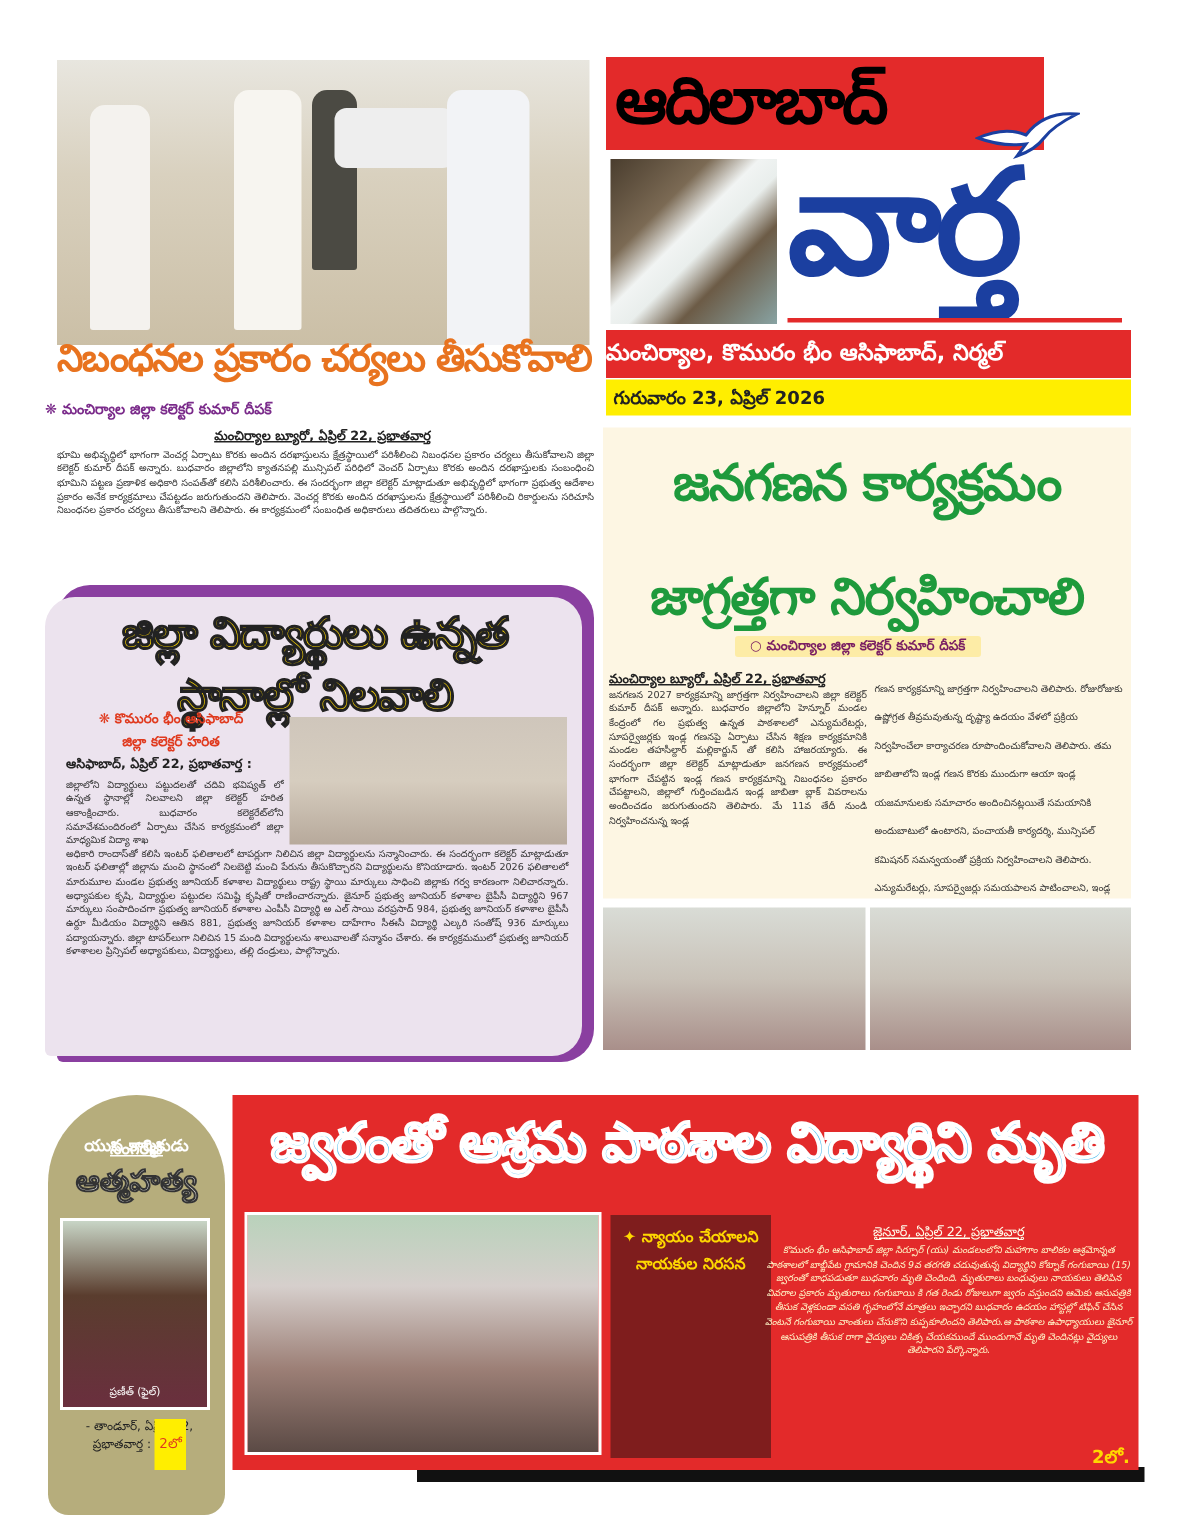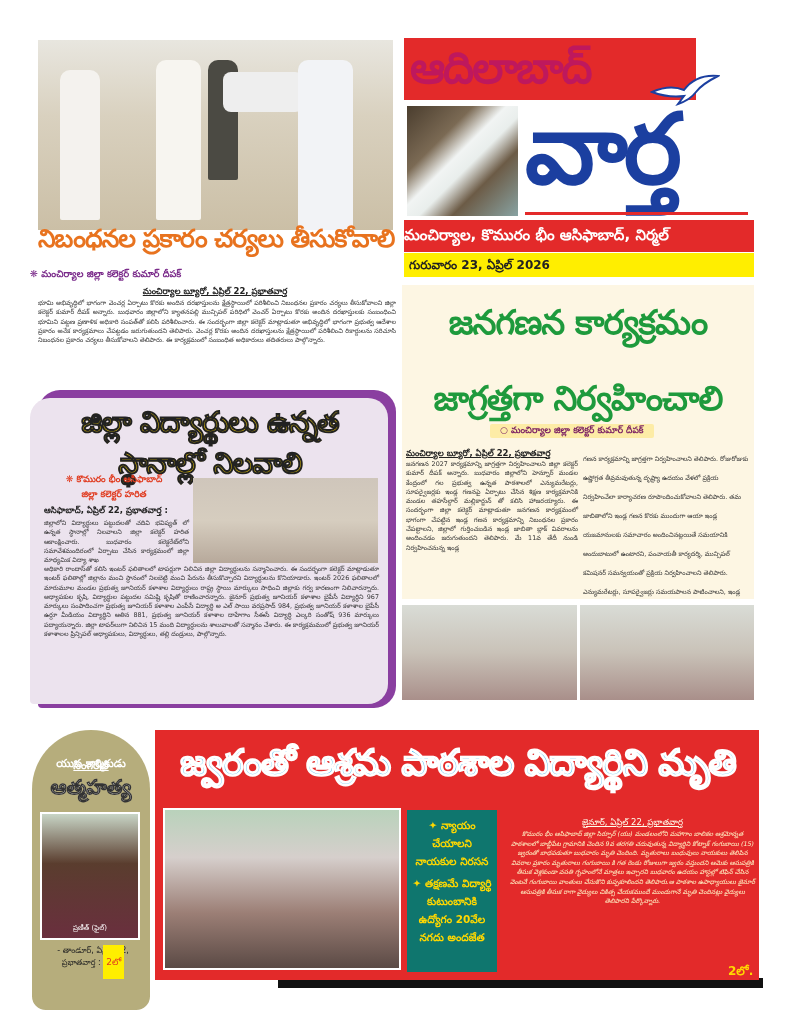--- a/index.html
+++ b/index.html
@@ -9,21 +9,21 @@
   
   .photo { background: linear-gradient(180deg, #e8e6df 0%, #d9d1bf 40%, #cbbfa6 100%); overflow: hidden; }
   .photo .fig { position: absolute; border-radius: 10px 10px 2px 2px; }
   .story1-headline { left: 38px; top: 224px; width: 355px; height: 40px; font-family: "DejaVu Sans", sans-serif; font-weight: bold; font-size: 25px; color: #e8731f; text-align: center; white-space: nowrap; letter-spacing: -1px; }
   .story1-sub { left: 30px; top: 268px; width: 370px; text-align: left; font-size: 9.5px; color: #7a2a8a; font-weight: bold; }
   .dateline { font-size: 8.5px; font-weight: bold; text-decoration: underline; text-align: center; }
   .body-text { font-size: 6.4px; line-height: 9.3px; text-align: justify; color: #333; }
 
   
   .mast-red { left: 404px; top: 38px; width: 292px; height: 62px; background: #e32a2a; }
-  .mast-title { left: 410px; top: 42px; font-size: 44px; font-weight: bold; color: #be185d; letter-spacing: -2px; }
+  .mast-title { left: 410px; top: 42px; font-size: 44px; font-weight: bold; color: #000000; letter-spacing: -2px; }
   .waterfall { left: 407px; top: 106px; width: 111px; height: 110px; background: linear-gradient(135deg, #4a3d2e 0%, #7b6a54 30%, #f1f4f3 45%, #e9eeec 55%, #6c5b46 70%, #88a3a3 100%); }
   .vaartha { left: 525px; top: 100px; font-size: 98px; font-weight: bold; color: #1b3fa0; line-height: 1; letter-spacing: -4px; }
   .mast-rule { left: 525px; top: 212px; width: 223px; height: 3px; background: #e32a2a; }
   .mast-districts { left: 404px; top: 220px; width: 350px; height: 32px; background: #e32a2a; color: #fff; font-size: 15px; font-weight: bold; padding: 6px 0; white-space: nowrap; }
   .mast-date { left: 404px; top: 253px; width: 350px; height: 24px; background: #ffee00; color: #222; font-size: 12px; font-weight: bold; padding: 5px 5px; }
 
   
   .census-box { left: 402px; top: 285px; width: 352px; height: 314px; background: #fdf6e3; }
   .census-h1 { left: 402px; top: 298px; width: 352px; text-align: center; font-size: 34px; font-weight: bold; color: #1e9a3c; letter-spacing: -1px; line-height: 48px; }
   .census-sub { left: 490px; top: 424px; height: 14px; padding: 1px 10px; background: #fdeca6; font-size: 9px; color: #7a1f63; font-weight: bold; border-radius: 2px; }
@@ -51,21 +51,21 @@
   .suicide-photo { left: 40px; top: 812px; width: 100px; height: 128px; background: linear-gradient(180deg, #c8d5c6 0%, #5a3d2e 40%, #6a2f3e 100%); border: 2px solid #fff; }
   .suicide-caption { left: 40px; top: 924px; width: 100px; text-align: center; color: #fff; font-size: 7px; }
   .suicide-dateline { left: 40px; top: 946px; width: 106px; text-align: center; font-size: 8px; }
   .cont-badge { background: #ffee00; color: #e03a1e; font-weight: normal; padding: 12px 3px; font-size: 9px; }
 
   
   .red-box { left: 155px; top: 730px; width: 604px; height: 250px; background: #e32a2a; }
   .red-shadow { left: 278px; top: 978px; width: 485px; height: 10px; background: #111; }
   .red-h1 { left: 158px; top: 742px; width: 600px; text-align: center; font-size: 36px; font-weight: bold; color: #35b2ea; -webkit-text-stroke: 1.5px #fff; letter-spacing: -1px; }
   .red-photo { left: 163px; top: 808px; width: 238px; height: 162px; background: linear-gradient(180deg, #b9d2bb 0%, #d6cfcc 30%, #9c7f76 65%, #5b4a45 100%); border: 2px solid #fff; }
-  .purple-list { left: 407px; top: 810px; width: 90px; height: 162px; background: #0f766e; padding: 6px 3px; text-align: center; color: #ffd800; font-size: 10.5px; font-weight: bold; line-height: 18px; }
+  .purple-list { left: 407px; top: 810px; width: 107px; height: 162px; background: #7f1d1d; padding: 6px 3px; text-align: center; color: #ffd800; font-size: 10.5px; font-weight: bold; line-height: 18px; }
   .red-dateline { left: 510px; top: 817px; width: 245px; text-align: center; color: #ffe; font-size: 8.5px; text-decoration: underline; }
   .red-text { left: 510px; top: 829px; width: 245px; text-align: center; color: #fff7c8; font-size: 6.3px; line-height: 9.6px; font-style: italic; }
   .red-cont { left: 728px; top: 964px; color: #ffd800; font-weight: bold; font-size: 12px; }
 </style>
 </head>
 <body>
 
 <div class="abs photo" style="left:38px;top:40px;width:355px;height:190px;">
   <div class="fig" style="left:22px;top:30px;width:40px;height:150px;background:#f4f2ee;"></div>
   <div class="fig" style="left:118px;top:20px;width:45px;height:160px;background:#f7f5f0;"></div>
@@ -130,17 +130,16 @@
   <span>- తాండూర్, ఏప్రిల్ 22, ప్రభాతవార్త :</span>
   <span class="cont-badge">2లో</span>
 </div>
 
 <div class="abs red-shadow"></div>
 <div class="abs red-box"></div>
 <div class="abs red-h1">జ్వరంతో ఆశ్రమ పాఠశాల విద్యార్థిని మృతి</div>
 <div class="abs red-photo"></div>
 <div class="abs purple-list">
   <div style="margin-bottom:4px;">✦ న్యాయం చేయాలని నాయకుల నిరసన</div>
-  <div>✦ తక్షణమే విద్యార్థి కుటుంబానికి ఉద్యోగం 20వేల నగదు అందజేత</div>
 </div>
 <div class="abs red-dateline">జైనూర్, ఏప్రిల్ 22, ప్రభాతవార్త</div>
 <div class="abs red-text">కొమురం భీం ఆసిఫాబాద్ జిల్లా సిర్పూర్ (యు) మండలంలోని మహాగాం బాలికల ఆశ్రమోన్నత పాఠశాలలో బాబ్జీపేట గ్రామానికి చెందిన 9వ తరగతి చదువుతున్న విద్యార్థిని కోట్నాక్ గంగుబాయి (15) జ్వరంతో బాధపడుతూ బుధవారం మృతి చెందింది. మృతురాలు బంధువులు నాయకులు తెలిపిన వివరాల ప్రకారం మృతురాలు గంగుబాయి కి గత రెండు రోజులుగా జ్వరం వస్తుందని ఆమెకు ఆసుపత్రికి తీసుక వెళ్లకుండా వసతి గృహంలోనే మాత్రలు ఇచ్చారని బుధవారం ఉదయం హాస్టల్లో టిఫిన్ చేసిన వెంటనే గంగుబాయి వాంతులు చేసుకొని కుప్పకూలిందని తెలిపారు.ఆ పాఠశాల ఉపాధ్యాయులు జైనూర్ ఆసుపత్రికి తీసుక రాగా వైద్యులు చికిత్స చేయకముందే ముందుగానే మృతి చెందినట్లు వైద్యులు తెలిపారని పేర్కొన్నారు.</div>
 <div class="abs red-cont">2లో.</div>
 
 </body></html>

